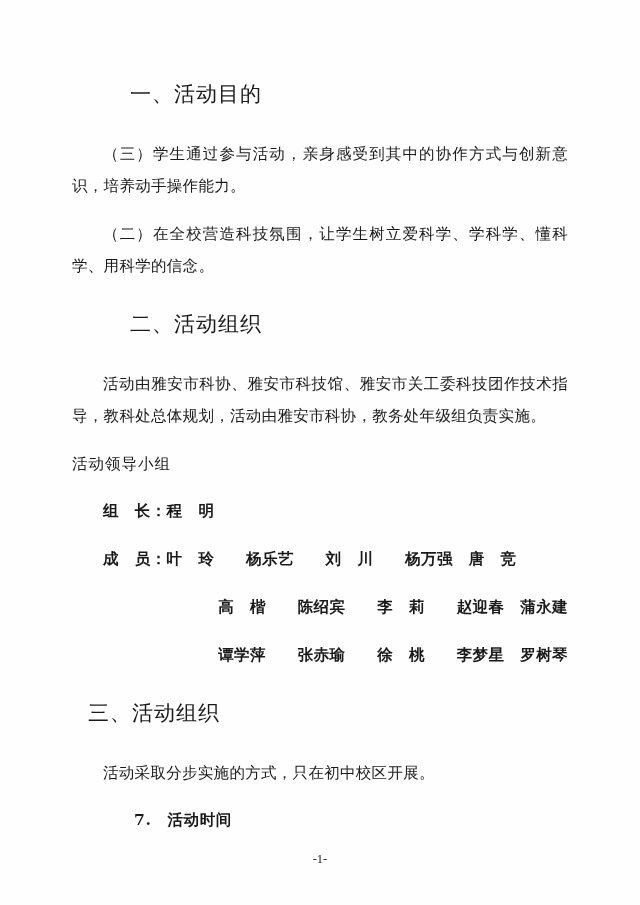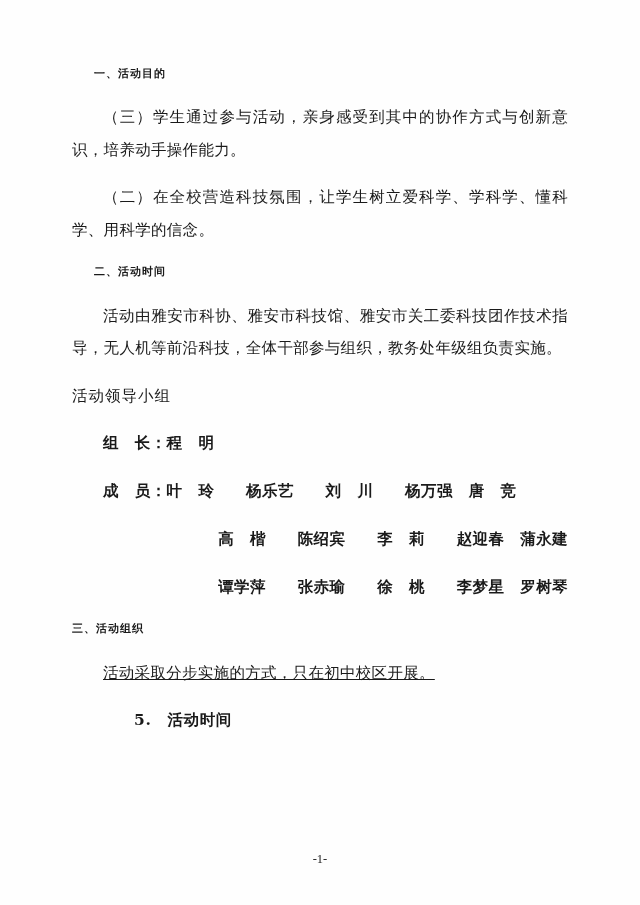--- a/index.html
+++ b/index.html
@@ -21,36 +21,36 @@
     box-sizing: border-box;
     padding: 52px 72px 0 72px;
     background: #fefefe;
   }
   .doc-body {
     font-size: 15.5px;
     line-height: 2.08;
     letter-spacing: 0.3px;
   }
   .heading1 {
-    font-weight: bold;
+    font-weight: normal;
     text-indent: 2em;
-    font-size: 11px;
+    font-size: 21px;
     letter-spacing: 1px;
+    margin-left: 16px;
   }
   .heading1.flush {
     text-indent: 0;
   }
   .para {
     text-indent: 2em;
     text-align: justify;
     text-justify: inter-ideograph;
   }
   .para.noindent {
     text-indent: 0;
-    text-decoration: underline;
   }
   .centered {
     text-align: left;
     text-indent: 0;
     letter-spacing: 1px;
   }
   .roster-line {
     text-indent: 2em;
     white-space: pre;
     letter-spacing: 0.4px;
@@ -85,40 +85,40 @@
 <div class="page">
   <div class="doc-body">
 
     <p class="heading1">一、活动目的</p>
 
 
     <p class="para">（三）学生通过参与活动，亲身感受到其中的协作方式与创新意识，培养动手操作能力。</p>
 
     <p class="para">（二）在全校营造科技氛围，让学生树立爱科学、学科学、懂科学、用科学的信念。</p>
 
-    <p class="heading1">二、活动时间</p>
+    <p class="heading1">二、活动组织</p>
 
-    <p class="para">活动由雅安市科协、雅安市科技馆、雅安市关工委科技团作技术指导，无人机等前沿科技，全体干部参与组织，教务处年级组负责实施。</p>
+    <p class="para">活动由雅安市科协、雅安市科技馆、雅安市关工委科技团作技术指导，教科处总体规划，活动由雅安市科协，教务处年级组负责实施。</p>
 
     <p class="centered">活动领导小组</p>
 
     <p class="roster-line">组　长：程　明</p>
 
 
     <p class="roster-line">成　员：叶　玲　　杨乐艺　　刘　川　　杨万强　唐　竞</p>
 
     <p class="roster-line cont">高　楷　　陈绍宾　　李　莉　　赵迎春　蒲永建</p>
 
     <p class="roster-line cont">谭学萍　　张赤瑜　　徐　桃　　李梦星　罗树琴</p>
 
     <p class="heading1 flush">三、活动组织</p>
 
     <div class="indent-block">
       <p class="para noindent">活动采取分步实施的方式，只在初中校区开展。</p>
 
-      <p class="sub-heading">5.　活动时间</p>
+      <p class="sub-heading">7.　活动时间</p>
 
     </div>
 
   </div>
 
   <div class="footer">-1-</div>
 </div>
 
 </body></html>

